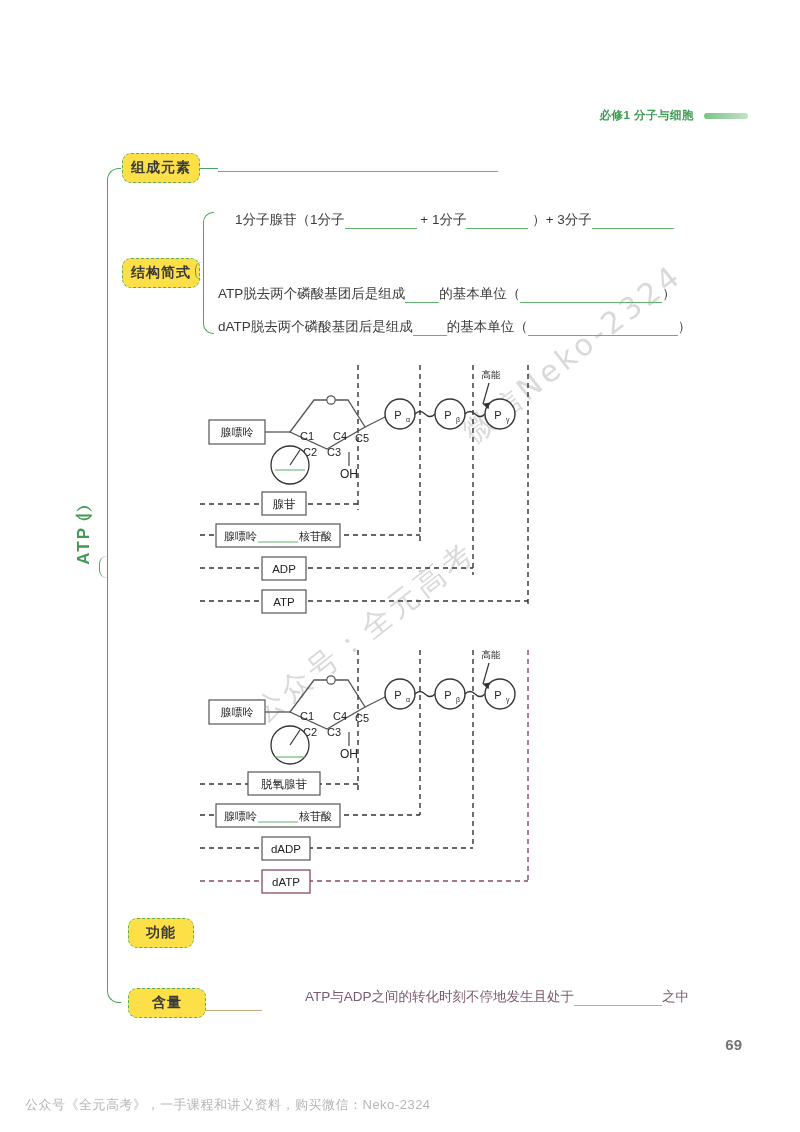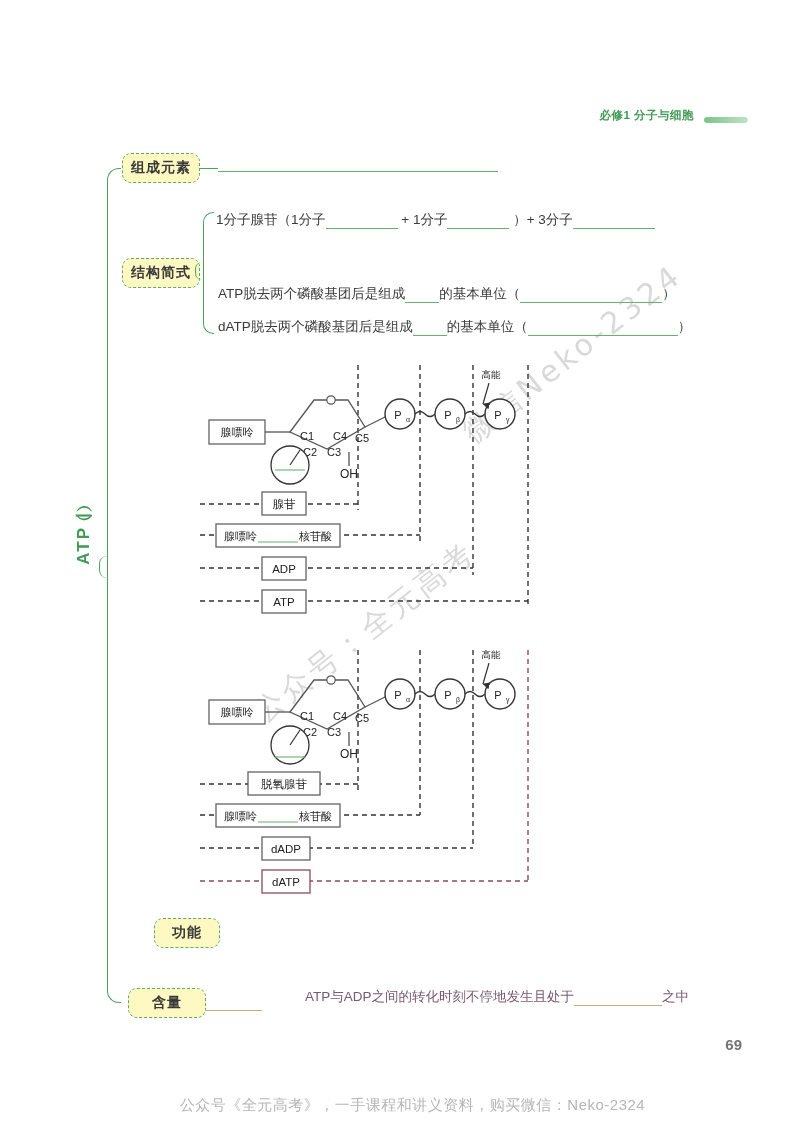--- a/index.html
+++ b/index.html
@@ -10,21 +10,21 @@
     font-family: "Liberation Sans", "DejaVu Sans", sans-serif;
     color: #2b2b2b;
     position: relative;
     overflow: hidden;
   }
   .page { position: absolute; inset: 0; }
 
   
   .header {
     position: absolute; top: 108px; right: 52px;
-    display: flex; align-items: flex-end; gap: 10px;
+    display: flex; align-items: center; gap: 10px;
   }
   .header-text {
     font-size: 11.5px; color: #3f9a52; letter-spacing: .5px; font-weight: bold;
     white-space: nowrap;
   }
   .header-bar {
     width: 44px; height: 6px; border-radius: 3px;
     background: linear-gradient(to right, #7dc389, #bfe3c4);
   }
 
@@ -72,21 +72,21 @@
     width: 10px; height: 22px;
     border-left: 1.5px solid #4aa45c;
     border-top-left-radius: 8px; border-bottom-left-radius: 8px;
   }
 
   
   .dbox {
     position: absolute;
     border: 1.6px dashed #5aab67;
     border-radius: 9px;
-    background: #fef9c3;
+    background: #fde047;
     color: #3a3a3a;
     font-size: 14px;
     font-weight: bold;
     display: flex; align-items: center; justify-content: center;
     letter-spacing: 1px;
     font-family: Liberation Mono, monospace;
   }
   .connect {
     position: absolute;
     border-top: 1.5px solid #4aa45c;
@@ -140,21 +140,21 @@
     border-bottom: 1.2px solid #c8ab7a;
     height: 1.05em; vertical-align: bottom;
   }
 
   .pageno {
     position: absolute; right: 58px; top: 1036px;
     color: #737373; font-weight: bold; font-size: 15px;
   }
   .footer {
     position: absolute; left: 0; right: 0; top: 1096px;
-    text-align: center; color: #b6b6b6; font-size: 15px;
+    text-align: left; color: #b6b6b6; font-size: 13px;
     letter-spacing: .5px;
     font-family: "Liberation Sans", sans-serif;
     padding-left: 25px;
   }
 </style>
 </head>
 <body>
 
 <div class="page">
 
@@ -173,21 +173,21 @@
   <div class="dbox" style="left:122px; top:153px; width:78px; height:30px;">组成元素</div>
   <div class="connect" style="left:200px; top:168px; width:18px;"></div>
   <div class="textline" style="left:218px; top:157px;">
     <span class="blank" style="width:280px;"></span>
   </div>
 
   <div class="dbox" style="left:122px; top:258px; width:78px; height:30px;">结构简式</div>
   <div class="brace"></div>
   <div class="brace-tick"></div>
 
-  <div class="textline" style="left:216px; top:211px;">
+  <div class="textline" style="left:235px; top:211px;">
     <span>1分子腺苷（1分子</span><span class="blank" style="width:72px;"></span>
     <span>+ 1分子</span><span class="blank" style="width:62px;"></span>
     <span>）+ 3分子</span><span class="blank" style="width:82px;"></span>
   </div>
 
 
   <div class="textline" style="left:218px; top:285px;">
     <span>ATP脱去两个磷酸基团后是组成</span><span class="blank" style="width:34px;"></span><span>的基本单位（</span><span class="blank" style="width:142px;"></span><span>）</span>
   </div>
 
@@ -321,21 +321,21 @@
       <text x="299" y="820" font-size="11" fill="#222" font-family="'Liberation Sans',sans-serif">核苷酸</text>
 
       <rect x="262" y="837" width="48" height="23" fill="#fff" stroke="#555" stroke-width="1.2"></rect>
       <text x="286" y="853" font-size="11.5" text-anchor="middle" fill="#222" font-family="'Liberation Sans',sans-serif">dADP</text>
 
       <rect x="262" y="870" width="48" height="23" fill="#fff" stroke="#8c4a5e" stroke-width="1.3"></rect>
       <text x="286" y="886" font-size="11.5" text-anchor="middle" fill="#222" font-family="'Liberation Sans',sans-serif">dATP</text>
     </g>
   </svg>
 
-  <div class="dbox" style="left:128px; top:918px; width:66px; height:30px;margin-left:26px;">功能</div>
+  <div class="dbox" style="left:128px; top:918px; width:66px; height:30px;">功能</div>
 
   <div class="dbox" style="left:128px; top:988px; width:78px; height:30px;">含量</div>
   <div class="func-text" style="left:206px; top:996px;">
     <span class="tan-blank" style="width:56px;"></span>
   </div>
   <div class="func-text purple" style="left:305px; top:988px;">
     <span>ATP与ADP之间的转化时刻不停地发生且处于</span><span class="tan-blank" style="width:88px;"></span><span>之中</span>
   </div>
 
   <div class="pageno">69</div>

